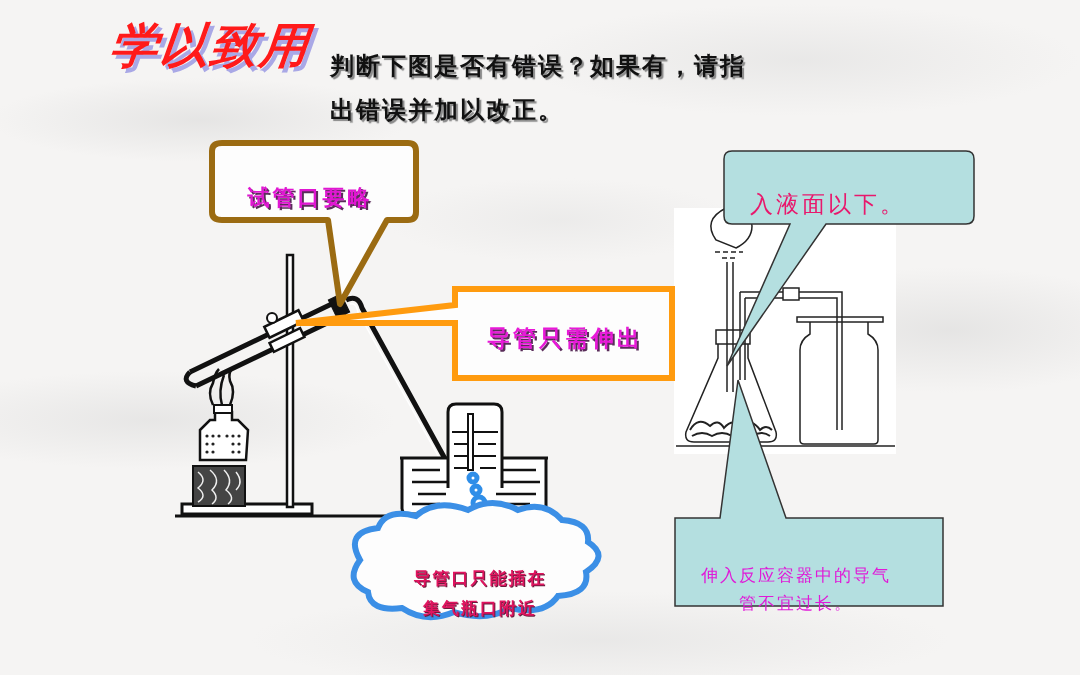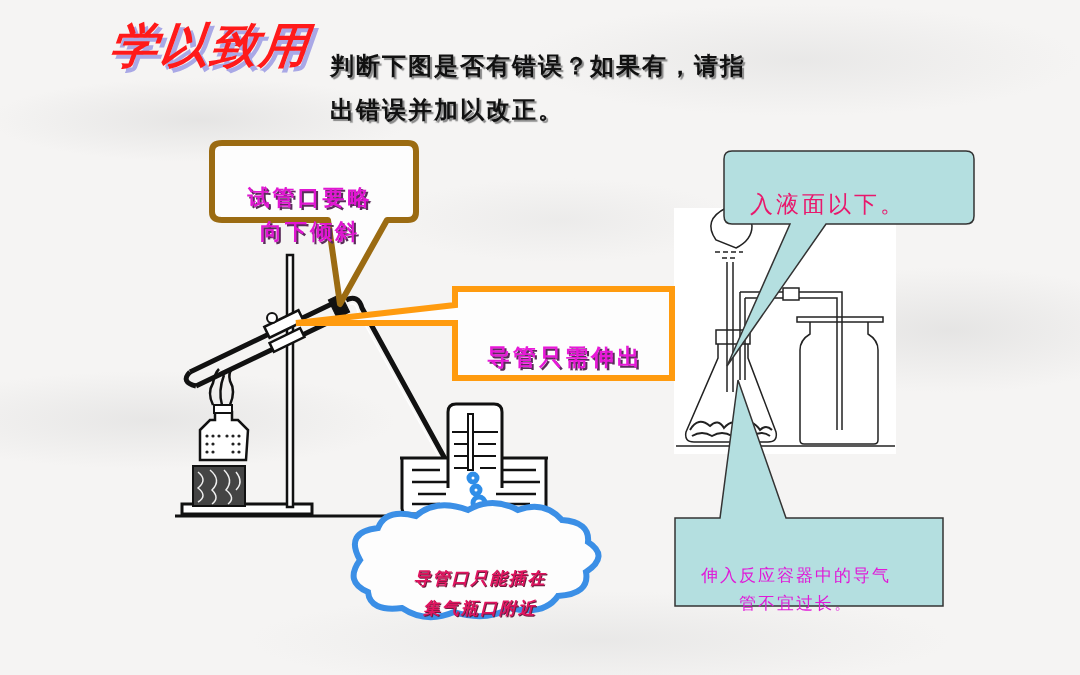--- a/index.html
+++ b/index.html
@@ -32,22 +32,22 @@
     position: absolute; left: 330px; top: 44px; width: 660px;
     font-size: 24px; font-weight: bold; color: #111;
     line-height: 44px; letter-spacing: 2px;
     text-shadow: 2px 2px 1px #888;
   }
   .question .line2 { display: block; padding-left: 0; }
   .callout-text {
     position: absolute; text-align: center; font-weight: bold; margin-top: 31px;
   }
   .c1 { left: 212px; top: 150px; width: 196px; font-size: 22px; line-height: 34px; color: #e016d2; text-shadow: 2px 2px 0 #5a2d5a; letter-spacing: 3px; }
-  .c2 { left: 462px; top: 308px; width: 206px; font-size: 23px; line-height: 36px; color: #e818d8; text-shadow: 2px 2px 0 #5a2d5a; letter-spacing: 3px; }
-  .c3 { left: 380px; top: 532px; width: 200px; font-size: 17px; line-height: 30px; color: #e0145f; text-shadow: 1px 1px 0 #6a1d3d; letter-spacing: 2px; font-style: italic; }
+  .c2 { left: 462px; top: 289px; width: 206px; font-size: 23px; line-height: 36px; color: #e818d8; text-shadow: 2px 2px 0 #5a2d5a; letter-spacing: 3px; }
+  .c3 { left: 380px; top: 532px; width: 200px; font-size: 17px; line-height: 30px; color: #e0145f; text-shadow: 1px 1px 0 #6a1d3d; letter-spacing: 2px; }
   .c4 { left: 728px; top: 156px; width: 240px; font-size: 23px; line-height: 34px; color: #e8186c; text-align: left; font-weight: normal; letter-spacing: 3px; }
   .c5 { left: 671px; top: 530px; width: 250px; font-size: 17px; line-height: 28px; color: #e01ad8; text-align: center; font-weight: normal; letter-spacing: 2px; }
 </style>
 </head>
 <body>
 
 <div class="bg-texture"></div>
 
 <div class="heading-badge">学以致用</div>
 <div class="question">
@@ -161,21 +161,20 @@
 
   <path d="M360 560 q-16 -28 18 -32 q8 -20 38 -12 q20 -18 52 -6 q24 -14 50 0 q26 -10 44 10 q28 2 26 22 q22 14 -2 30 q4 22 -28 24 q-14 20 -48 12 q-24 14 -56 4 q-28 12 -52 -4 q-32 4 -34 -16 q-24 -10 -8 -32 Z" fill="#fdfdfd" stroke="#3b8fe6" stroke-width="6"></path>
 
   <path d="M732 151 L966 151 q8 0 8 8 L974 216 q0 8 -8 8 L826 224 L727 366 L790 224 L732 224 q-8 0 -8 -8 L724 159 q0 -8 8 -8 Z" fill="#b4dfe0" stroke="#333" stroke-width="1.5"></path>
 
   <path d="M675 518 L720 518 L738 380 L786 518 L943 518 L943 606 L675 606 Z" fill="#b4dfe0" stroke="#333" stroke-width="1.5"></path>
 </svg>
 
 <div class="callout-text c1">
   <div>试管口要略</div>
-  <div>向下倾斜</div>
 </div>
 <div class="callout-text c2">
   <div>导管只需伸出</div>
 </div>
 <div class="callout-text c3">
   <div>导管口只能插在</div>
   <div>集气瓶口附近</div>
 </div>
 <div class="callout-text c4">
   <div style="padding-left:22px">入液面以下。</div>

